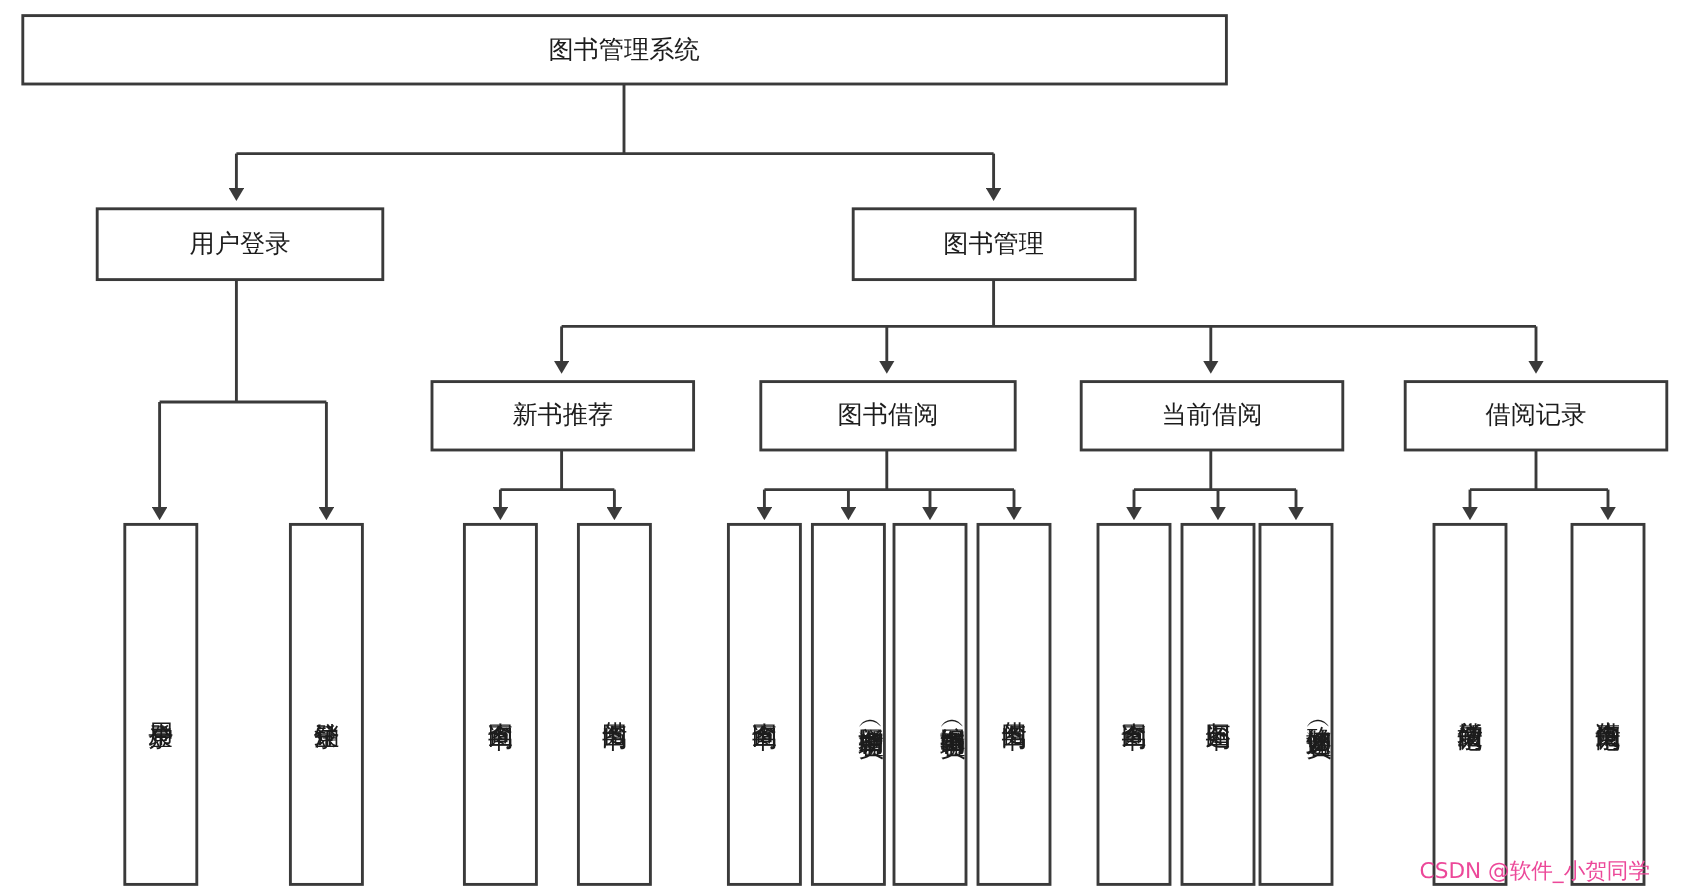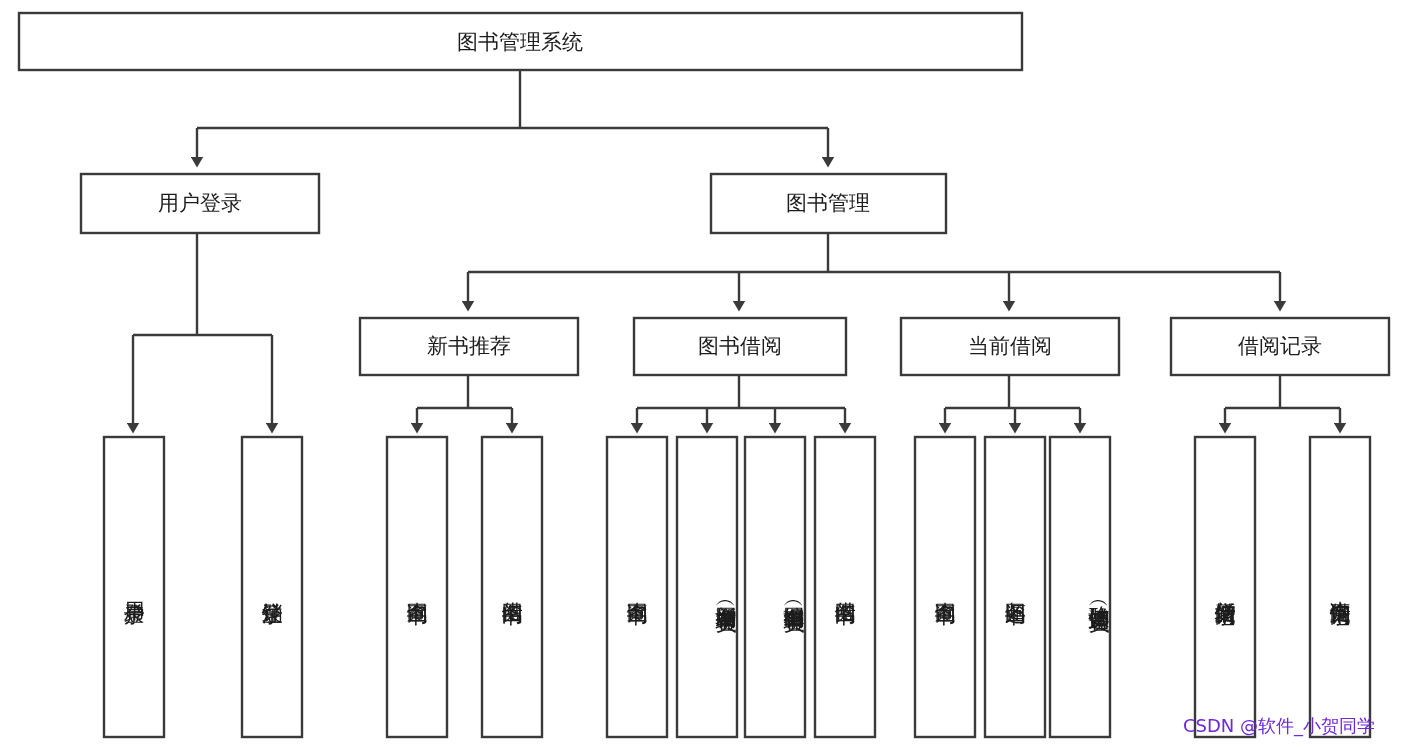--- a/index.html
+++ b/index.html
@@ -64,21 +64,21 @@
     align-items: center;
     justify-content: center;
     pointer-events: none;
   }
   .watermark {
     position: absolute;
     left: 1183px;
     top: 714px;
     font-family: "DejaVu Sans", "Liberation Sans", sans-serif;
     font-size: 18px;
-    color: #6d28d9;
+    color: #ec4899;
     white-space: nowrap;
   }
 </style>
 </head>
 <body>
 
 <div id="diagram-root">
 
   <svg id="tree-svg" viewBox="0 0 1405 747">
     <defs>

